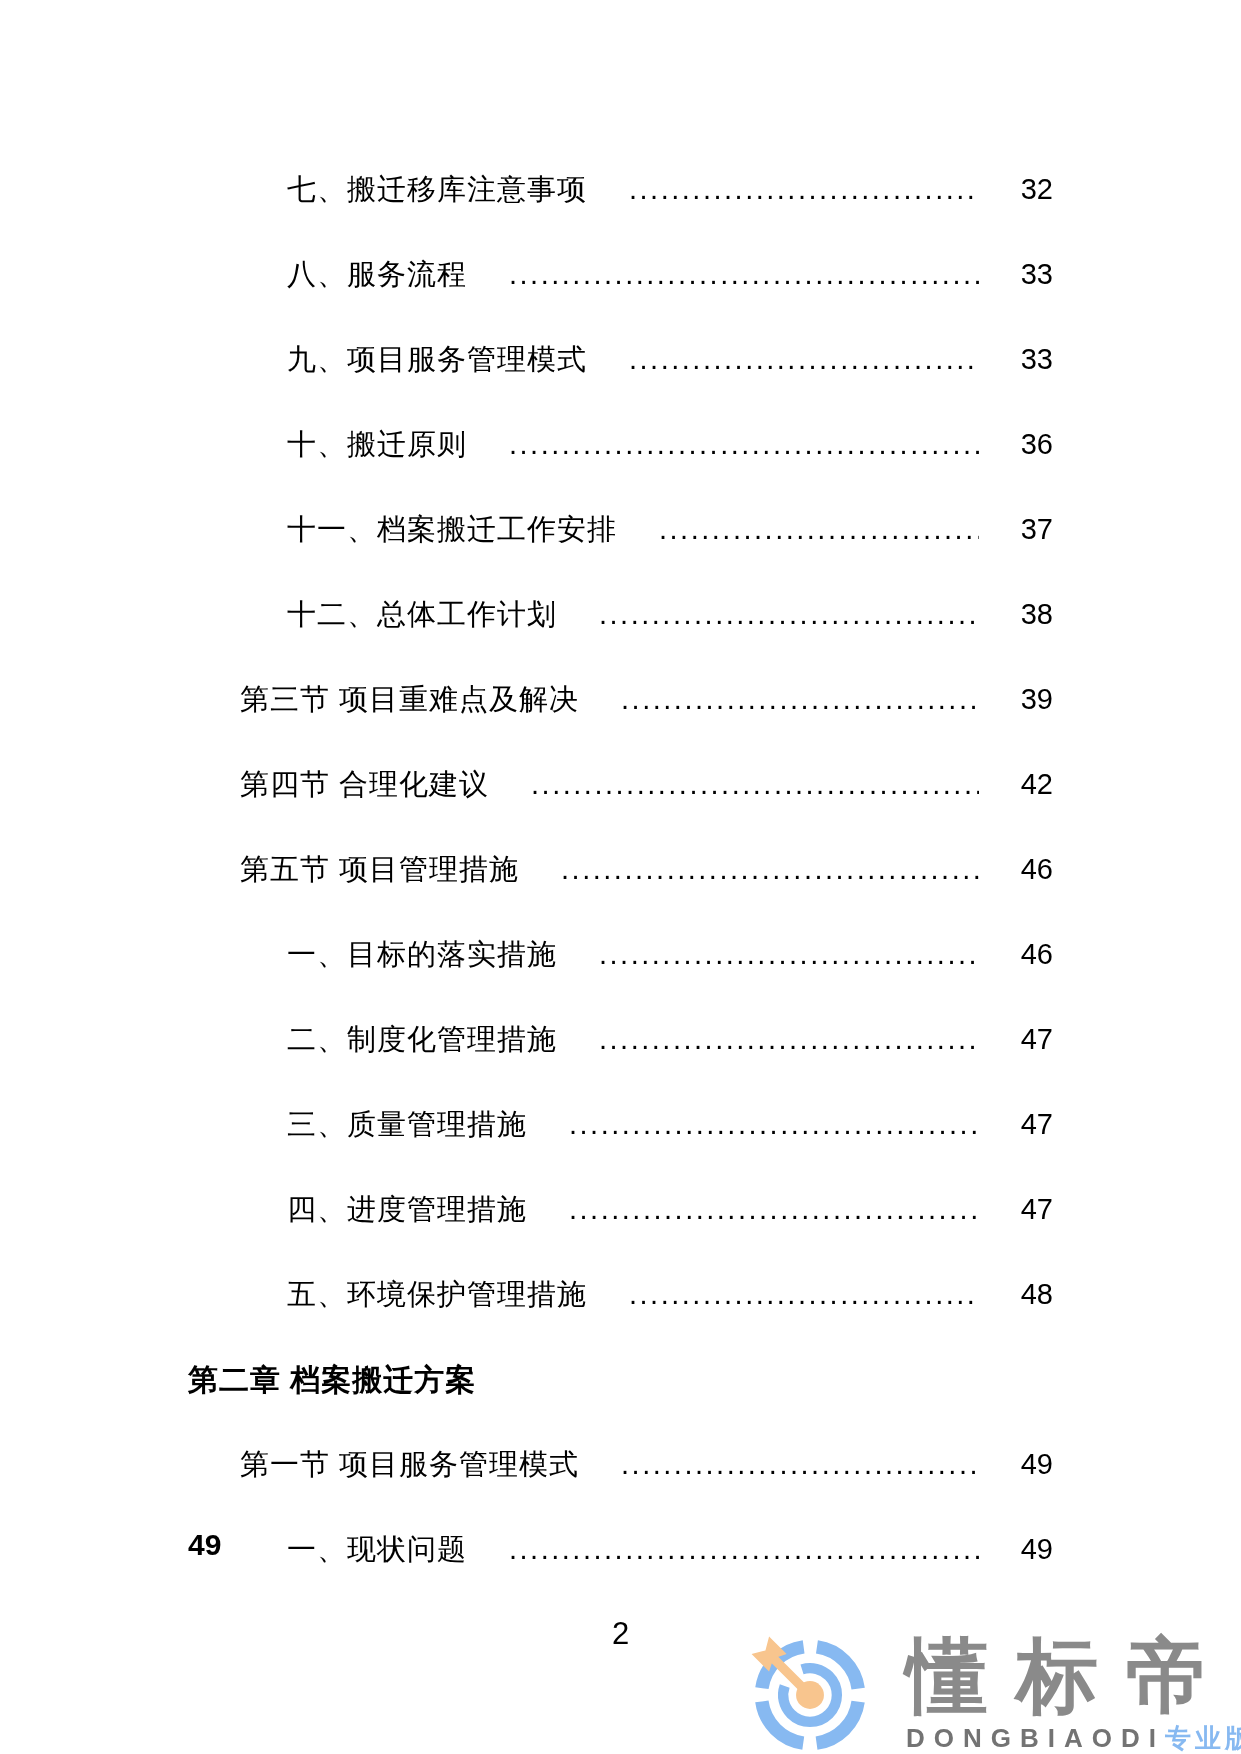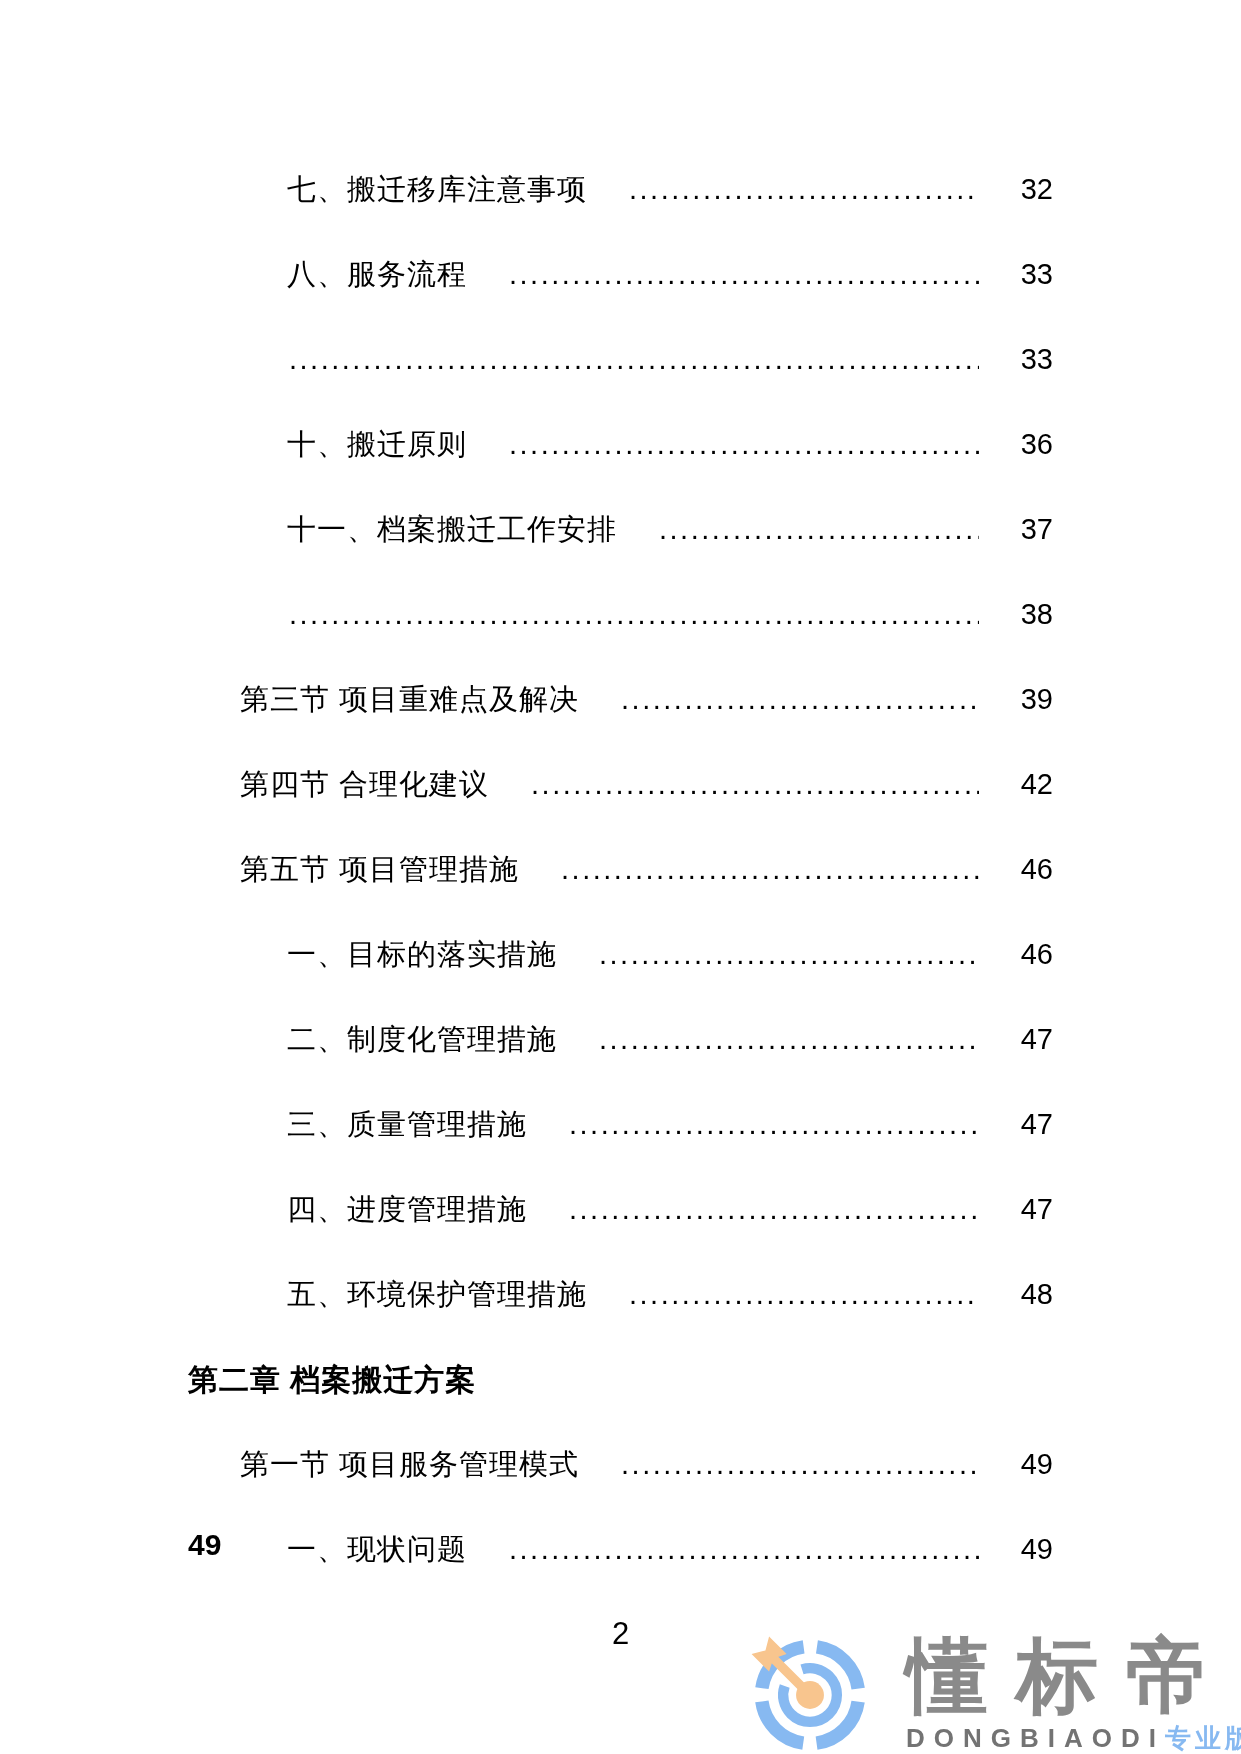--- a/index.html
+++ b/index.html
@@ -87,34 +87,36 @@
         <span class="toc-title">七、搬迁移库注意事项</span>
         <span class="toc-dots">........................................................................................................................................................................................................</span>
         <span class="toc-page">32</span>
       </div>
       <div class="toc-row level-3">
         <span class="toc-title">八、服务流程</span>
         <span class="toc-dots">........................................................................................................................................................................................................</span>
         <span class="toc-page">33</span>
       </div>
       <div class="toc-row level-3">
+        <span class="toc-title">九、项目服务管理模式</span>
         <span class="toc-dots">........................................................................................................................................................................................................</span>
         <span class="toc-page">33</span>
       </div>
       <div class="toc-row level-3">
         <span class="toc-title">十、搬迁原则</span>
         <span class="toc-dots">........................................................................................................................................................................................................</span>
         <span class="toc-page">36</span>
       </div>
       <div class="toc-row level-3">
         <span class="toc-title">十一、档案搬迁工作安排</span>
         <span class="toc-dots">........................................................................................................................................................................................................</span>
         <span class="toc-page">37</span>
       </div>
       <div class="toc-row level-3">
+        <span class="toc-title">十二、总体工作计划</span>
         <span class="toc-dots">........................................................................................................................................................................................................</span>
         <span class="toc-page">38</span>
       </div>
       <div class="toc-row level-2">
         <span class="toc-title">第三节 项目重难点及解决</span>
         <span class="toc-dots">........................................................................................................................................................................................................</span>
         <span class="toc-page">39</span>
       </div>
       <div class="toc-row level-2">
         <span class="toc-title">第四节 合理化建议</span>

